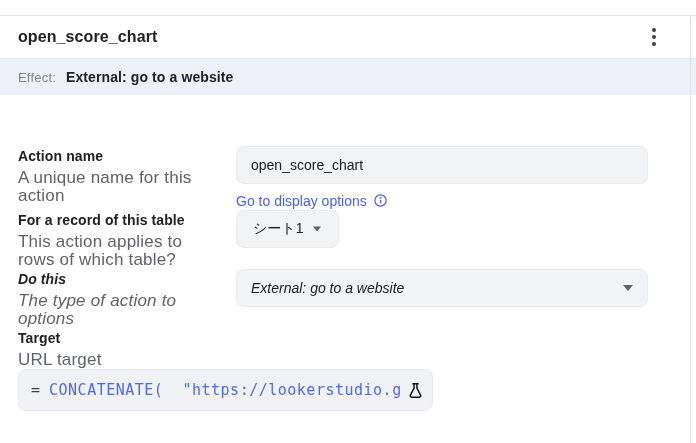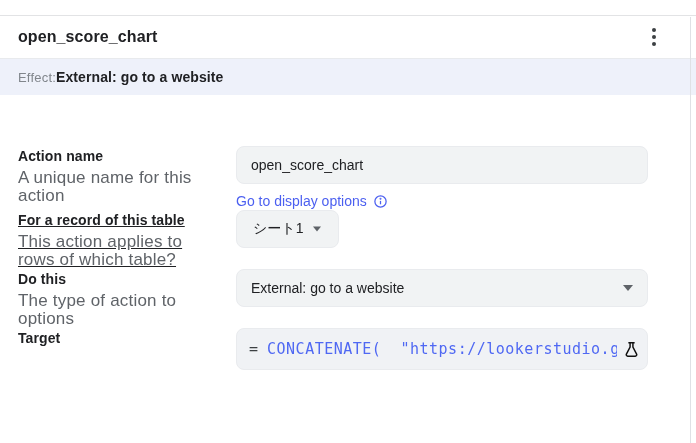--- a/index.html
+++ b/index.html
@@ -22,45 +22,45 @@
   .panel-title { font-size: 16px; font-weight: 600; letter-spacing: .1px; }
   .kebab-btn {
     width: 32px; height: 32px; border: none; background: transparent;
     display: flex; flex-direction: column; align-items: center;
     justify-content: center; gap: 3px; cursor: pointer; border-radius: 50%;
   }
   .kebab-btn i { width: 4px; height: 4px; border-radius: 50%; background: #3c4043; }
   
   .effect-bar {
     height: 36px; background: #eef1fa; display: flex; align-items: center;
-    padding: 0 18px; 
+    padding: 0 18px; gap: 10px;
   }
   .effect-label { font-size: 13px; color: #81868c; letter-spacing: .2px; }
   .effect-value { font-size: 14px; font-weight: 700; letter-spacing: .1px; }
   
   main { padding-top: 51px; }
   .row { display: flex; align-items: flex-start; padding: 0 48px 0 18px; }
   .row + .row { margin-top: 0; }
   .lbl { width: 218px; flex: none; padding-right: 18px; padding-top: 2px; }
   .lbl h3 { font-size: 14px; font-weight: 700; margin-bottom: 5px; letter-spacing: .1px; }
   .lbl p { font-size: 17px; color: #5f6368; line-height: 18px; letter-spacing: .2px; }
   .fld { flex: 1; min-width: 0; position: relative; }
   .m-row1 { margin-top: 0; }
-  .m-row2 { margin-top: 26px; text-decoration: underline; }
-  .m-row3 { margin-top: 30px; }
-  .m-row4 { margin-top: 30px; }
+  .m-row2 { margin-top: 26px; }
+  .m-row3 { margin-top: 30px; font-style: italic; }
+  .m-row4 { margin-top: 30px; flex-direction: column; }
   
   .gfield {
     background: #f1f3f4; border: 1px solid #e9ebee; border-radius: 8px;
     height: 38px; font-size: 14px; color: #202124; width: 100%;
     padding: 0 14px; font-family: "Liberation Sans", sans-serif;
   }
   input.gfield { outline: none; }
   .link-line {
-    margin-top: 9px; display: inline-flex; align-items: center; gap: 6px;
+    margin-top: 9px; display: inline-flex; align-items: flex-start; gap: 6px;
     font-size: 14px; color: #4b5ff0; text-decoration: none; cursor: pointer;
   }
   .chip-select {
     display: inline-flex; align-items: center; gap: 9px; width: auto;
     padding: 0 16px; cursor: pointer;
   }
   .big-select {
     display: flex; align-items: center; justify-content: space-between;
     cursor: pointer;
   }
@@ -156,20 +156,21 @@
       <div class="gfield big-select">
         <span>External: go to a website</span>
         <span class="caret"></span>
       </div>
     </div>
   </div>
 
   <div class="row m-row4">
     <div class="lbl">
       <h3>Target</h3>
+      <p>URL target</p>
     </div>
     <div class="fld">
       <div class="formula-field">
         <span class="formula-eq">=</span>
         <span class="formula-code">CONCATENATE(  "https://lookerstudio.g</span>
         <button class="flask-btn" aria-label="edit expression">
           <svg width="17" height="17" viewBox="0 0 24 24" fill="none" stroke="#111111" stroke-width="2.1" stroke-linecap="square">
             <path d="M8.6 2.6h6.8"></path>
             <path d="M10 2.6v6.1L4.8 18.4c-.7 1.3.3 3 1.8 3h10.8c1.5 0 2.5-1.7 1.8-3L14 8.7V2.6"></path>
           </svg>

